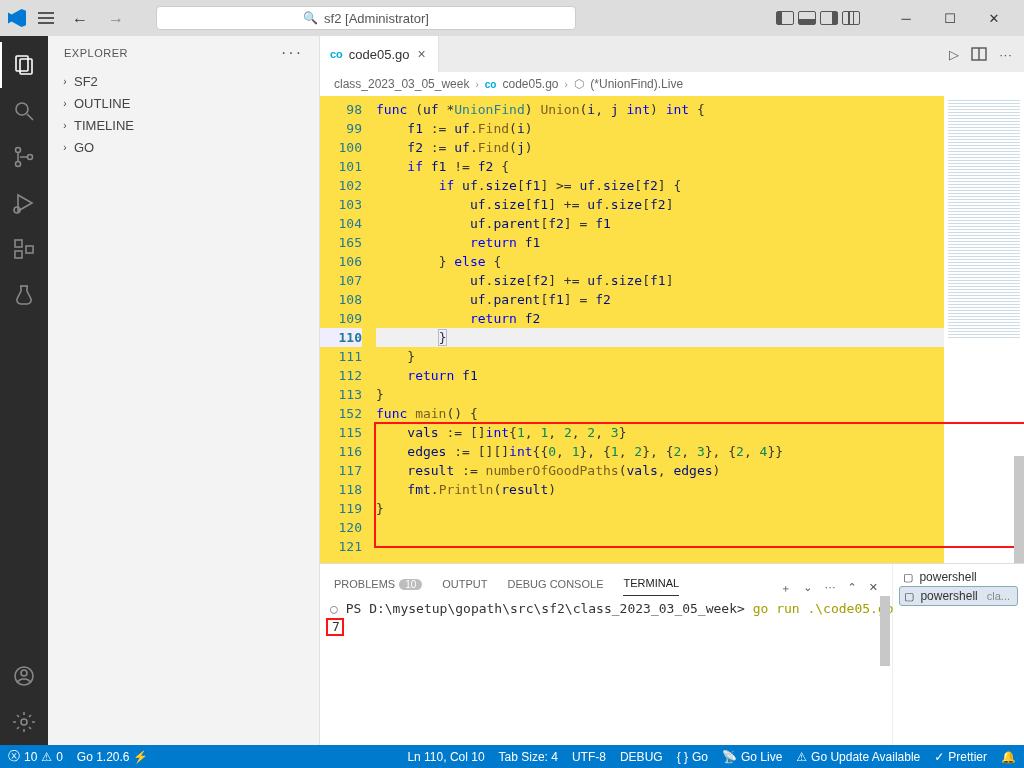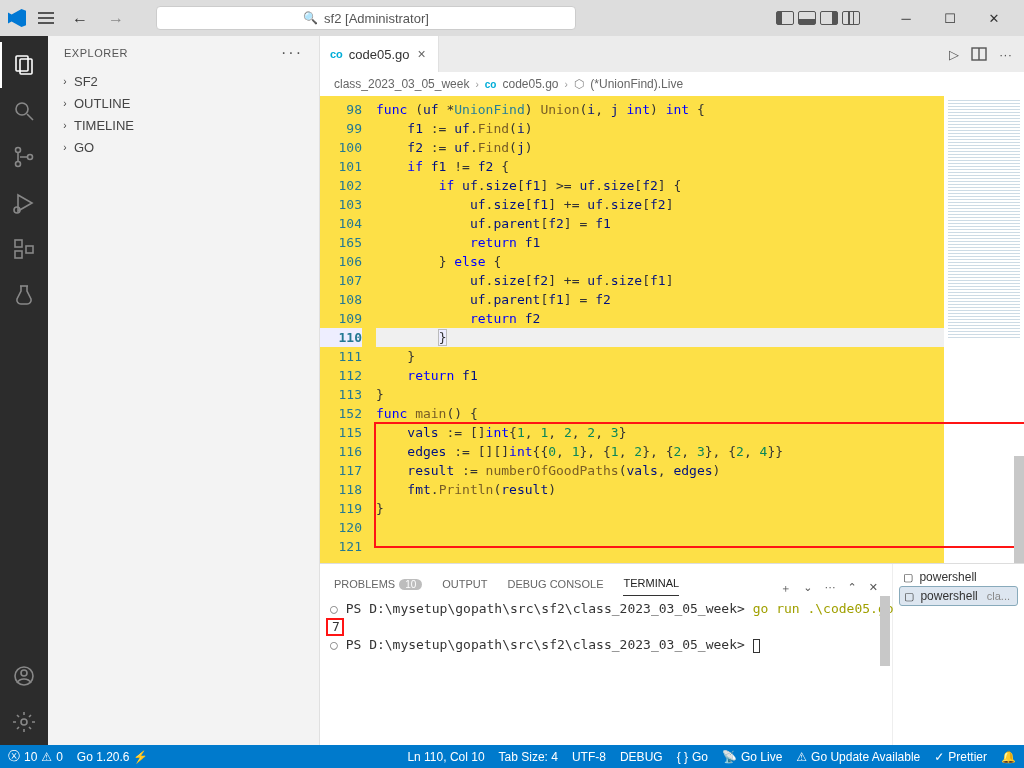--- a/index.html
+++ b/index.html
@@ -289,21 +289,21 @@
             <span class="pt">DEBUG CONSOLE</span>
             <span class="pt active">TERMINAL</span>
             <div class="panel-actions">
               <span>＋</span>
               <span>⌄</span>
               <span>···</span>
               <span>⌃</span>
               <span>✕</span>
             </div>
           </div>
-          <div class="term" id="term"><div><span style="opacity:.6">○ </span>PS D:\mysetup\gopath\src\sf2\class_2023_03_05_week&gt;<span class="go"> go run .\code05.go</span></div><div style="padding-left:2px">7</div><div><span style="opacity:.6">○ </span>PS D:\mysetup\gopath\src\sf2\class_2023_03_05_week&gt; <span class="term-cursor"></span></div>
+          <div class="term" id="term"><div><span style="opacity:.6">○ </span>PS D:\mysetup\gopath\src\sf2\class_2023_03_05_week&gt;<span class="go"> go run .\code05.go</span></div><div style="padding-left:2px">7</div>
             <div class="red-box seven"></div>
             <div class="scrollthumb" style="top:0;height:70px;right:2px;"></div>
           </div>
         </div>
         <div class="panel-right">
           <div class="term-tab">
               <span class="ti">▢</span>
               <span>powershell</span>
             </div>
           <div class="term-tab sel">

